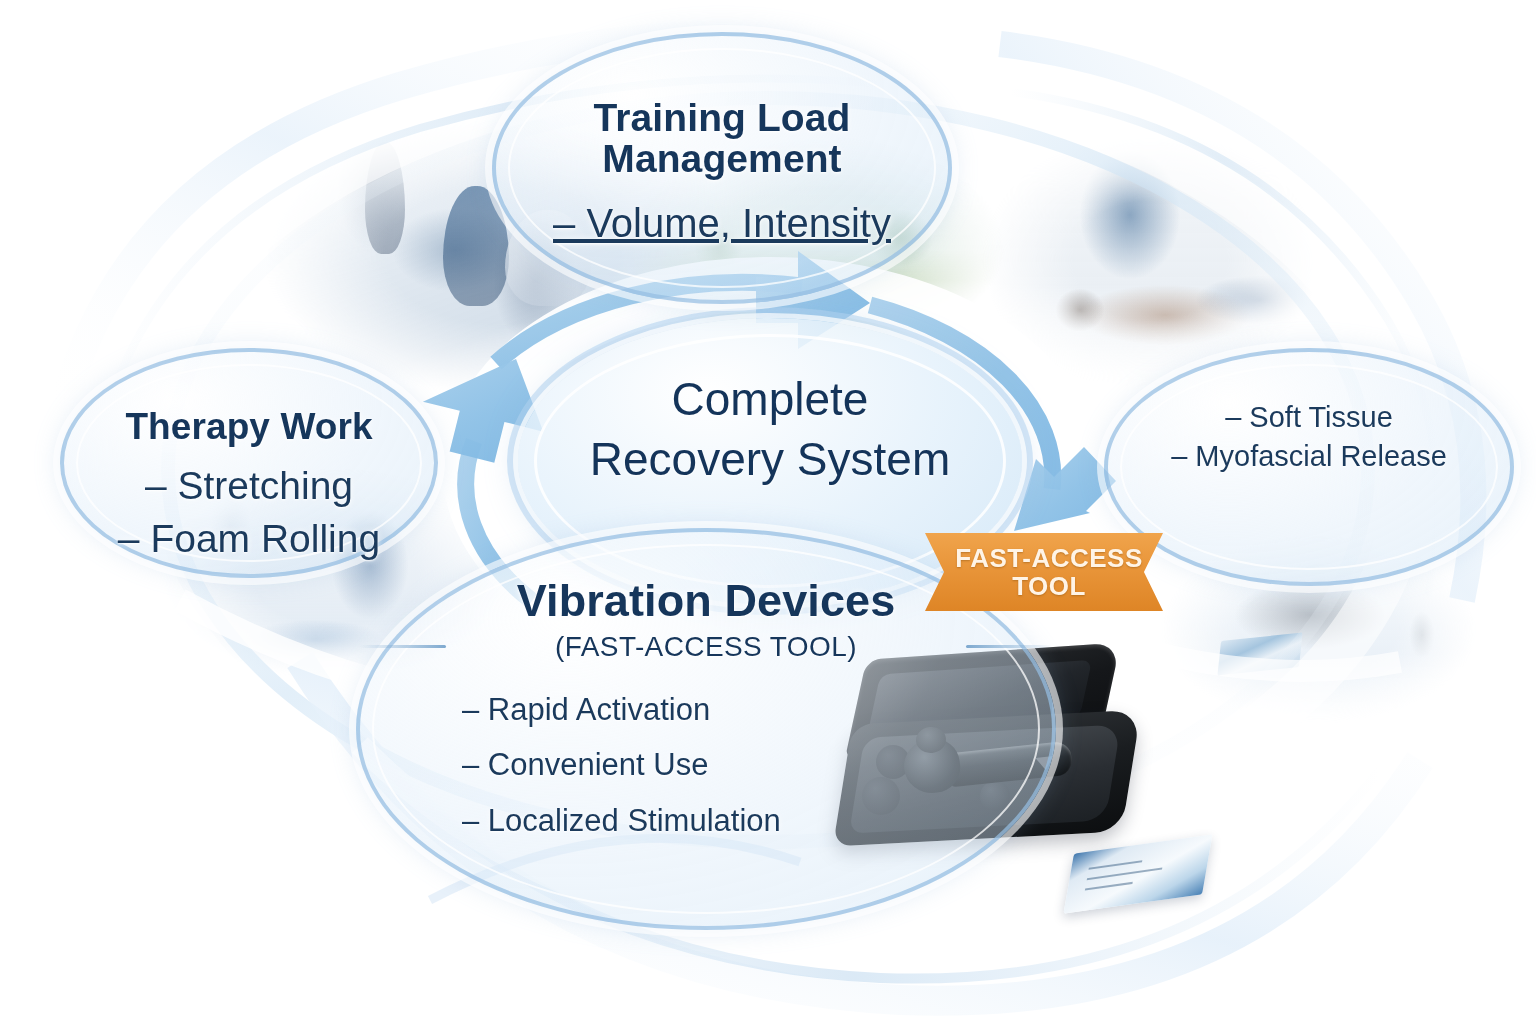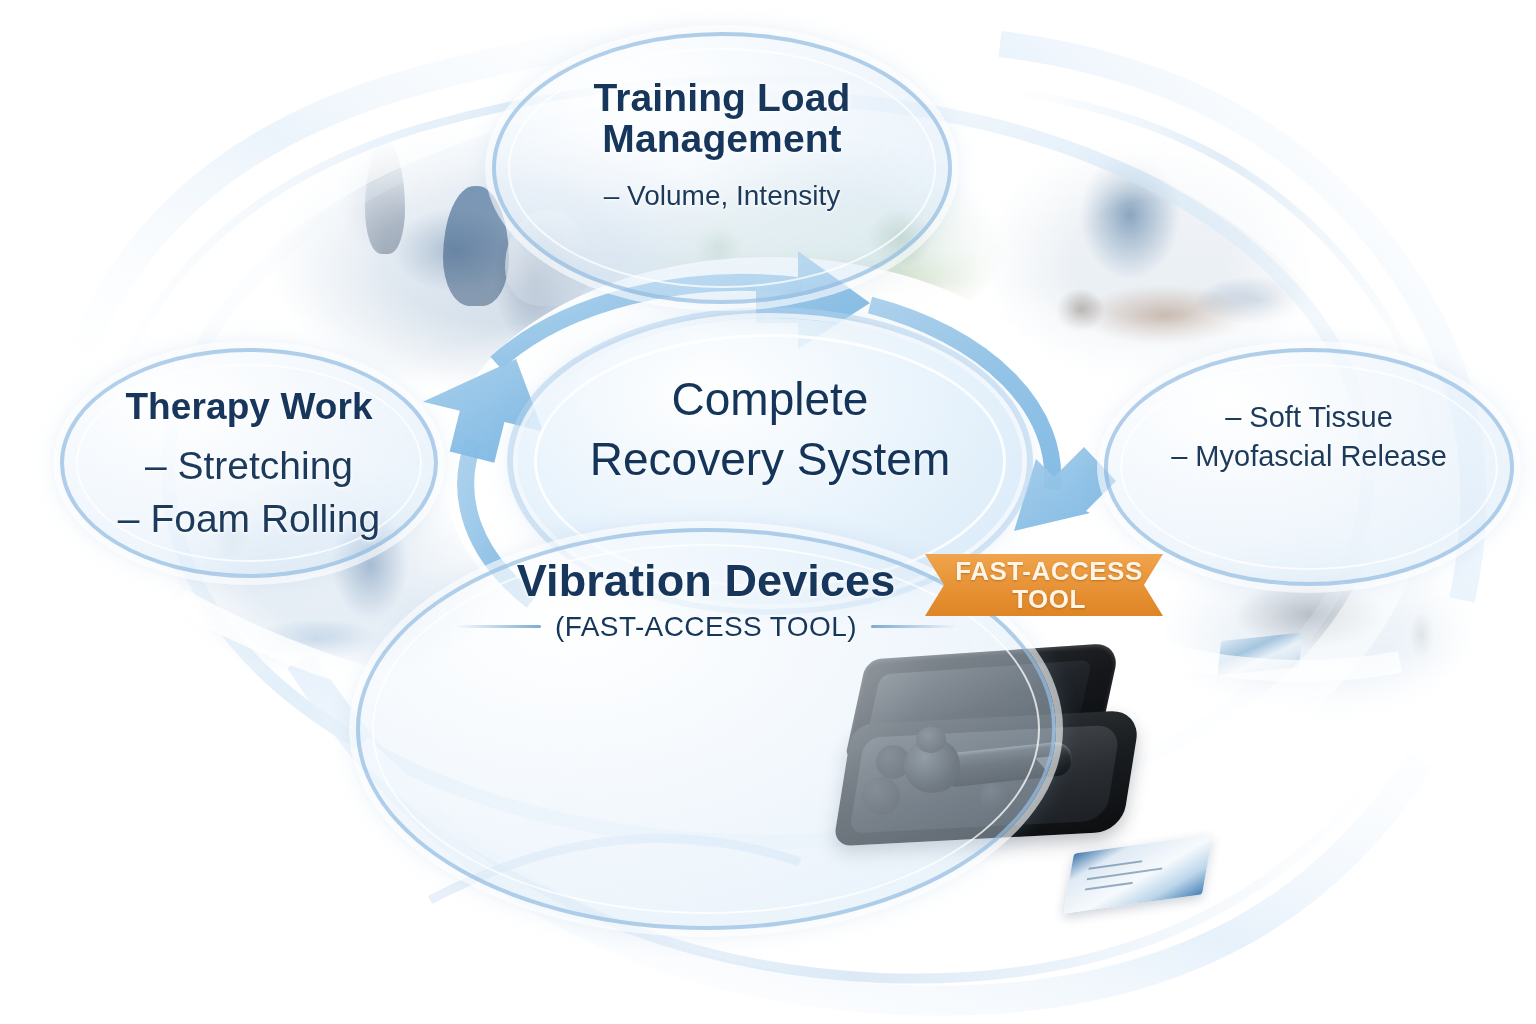--- a/index.html
+++ b/index.html
@@ -117,33 +117,34 @@
     background:
       radial-gradient(ellipse at 30% 22%, rgba(255,255,255,.80), rgba(222,236,249,.46) 55%, rgba(196,222,243,.40) 100%);
     box-shadow:0 0 0 7px rgba(255,255,255,.62), 0 0 26px rgba(140,180,220,.30);
   }
   .node-inner-ring{position:absolute;inset:12px;border-radius:50%;border:2px solid rgba(255,255,255,.75);}
 
   .node-content{position:absolute;left:0;right:0;text-align:center;}
   .node-title{
     color:#16365B;font-weight:bold;letter-spacing:.1px;line-height:1.04;
     text-shadow:0 1px 2px rgba(255,255,255,.95), 0 0 6px rgba(255,255,255,.9);
+    margin-top:20px;
   }
   .node-list{margin:0;padding:0;list-style:none;}
   .node-list li{
     color:#1B3A5C;line-height:1.34;white-space:nowrap;
     text-shadow:0 1px 2px rgba(255,255,255,.95), 0 0 6px rgba(255,255,255,.88);
   }
 
   
   #node-training{left:492px;top:32px;width:460px;height:272px;}
   #node-training .node-content{top:42px;}
   #node-training .node-title{font-size:39px;}
   #node-training .node-list{margin-top:18px;}
-  #node-training .node-list li{font-size:28px;}
+  #node-training .node-list li{font-size:40px;text-decoration:underline;}
 
   
   #node-mobility{left:60px;top:348px;width:378px;height:230px;}
   #node-mobility .node-content{top:36px;}
   #node-mobility .node-title{font-size:37px;}
   #node-mobility .node-list{margin-top:14px;}
   #node-mobility .node-list li{font-size:39px;}
 
   
   #node-manual{left:1104px;top:348px;width:410px;height:238px;}
@@ -165,32 +166,32 @@
     background:radial-gradient(ellipse at 38% 26%, rgba(255,255,255,.95), rgba(226,240,251,.80) 52%, rgba(196,223,244,.72) 100%);
     box-shadow:0 0 0 5px rgba(255,255,255,.72), 0 0 0 11px rgba(176,210,238,.55), 0 0 34px rgba(130,175,220,.30);
   }
   #node-center .ring2{position:absolute;inset:16px;border-radius:50%;border:3px solid rgba(255,255,255,.85);}
   #node-center-text{position:absolute;left:0;right:0;top:52px;text-align:center;
     font-size:46px;line-height:1.3;color:#14345A;
     text-shadow:0 1px 3px rgba(255,255,255,.95);}
 
   
   #vibration-subtitle{
-    display:flex;align-items:center;justify-content:center;gap:14px;
+    display:flex;align-items:center;justify-content:space-between;gap:14px;
     margin-top:6px;
   }
   #vibration-subtitle .rule{height:3px;width:86px;border-radius:2px;
     background:linear-gradient(90deg, rgba(150,190,225,0), rgba(120,165,205,.95));}
   #vibration-subtitle .rule.right{background:linear-gradient(90deg, rgba(120,165,205,.95), rgba(150,190,225,0));}
   #vibration-subtitle .sub{font-size:28px;color:#16365B;letter-spacing:.4px;
     text-shadow:0 1px 2px rgba(255,255,255,.95);}
 
   
   #fast-access-badge{
-    position:absolute;left:925px;top:554px;width:238px;height:62px;
+    position:absolute;left:925px;top:533px;width:238px;height:78px;
     background:linear-gradient(180deg,#F0A44C 0%,#E89438 48%,#DE8526 100%);
     clip-path:polygon(0% 0%, 100% 0%, 92% 50%, 100% 100%, 0% 100%, 8% 50%);
     display:flex;align-items:center;justify-content:center;
     box-shadow:0 3px 9px rgba(150,95,20,.34);
   }
   #fast-access-badge .label{
     color:#FFF4E6;font-weight:bold;font-size:26px;line-height:1.08;
     text-align:center;letter-spacing:.5px;
     text-shadow:0 1px 2px rgba(150,90,20,.55);
     white-space:pre-line;padding-left:10px;
@@ -345,20 +346,25 @@
 
   <div class="node node-bubble" id="node-vibration">
     <div class="node-inner-ring"></div>
     <div class="node-content">
       <div class="node-title">Vibration Devices</div>
       <div id="vibration-subtitle">
         <span class="rule"></span>
         <span class="sub">(FAST-ACCESS TOOL)</span>
         <span class="rule right"></span>
       </div>
+      <ul class="node-list">
+        <li>– Rapid Activation</li>
+        <li>– Convenient Use</li>
+        <li>– Localized Stimulation</li>
+      </ul>
     </div>
   </div>
 
   <div id="fast-access-badge">
     <span class="label" style="white-space: pre-line;">FAST-ACCESS
 TOOL</span>
   </div>
 
 </div>
 

